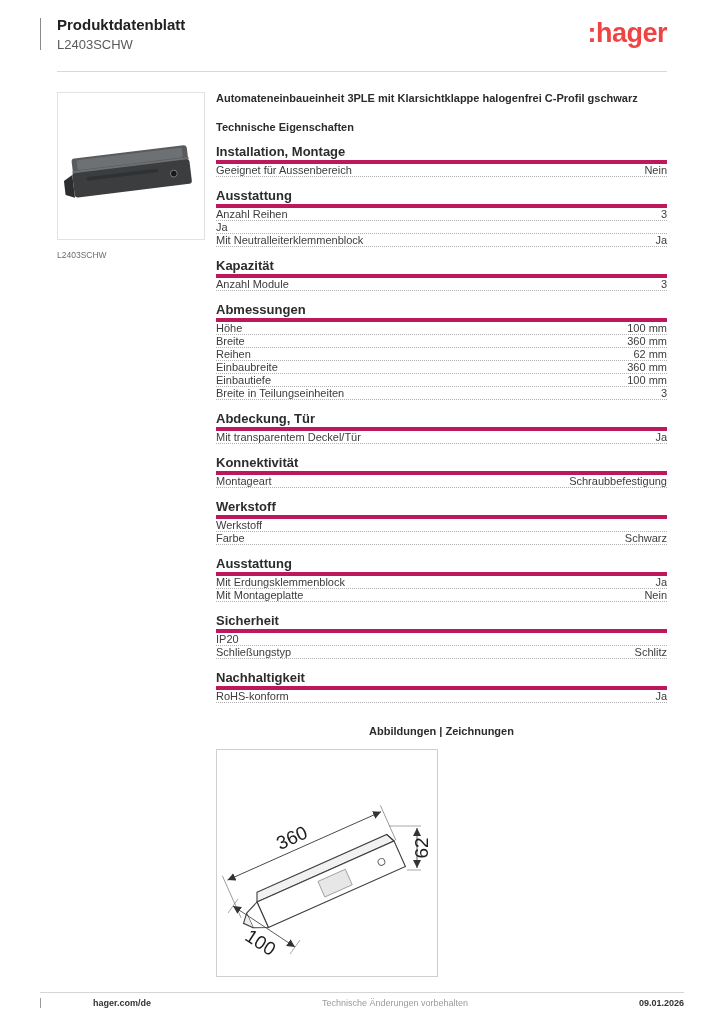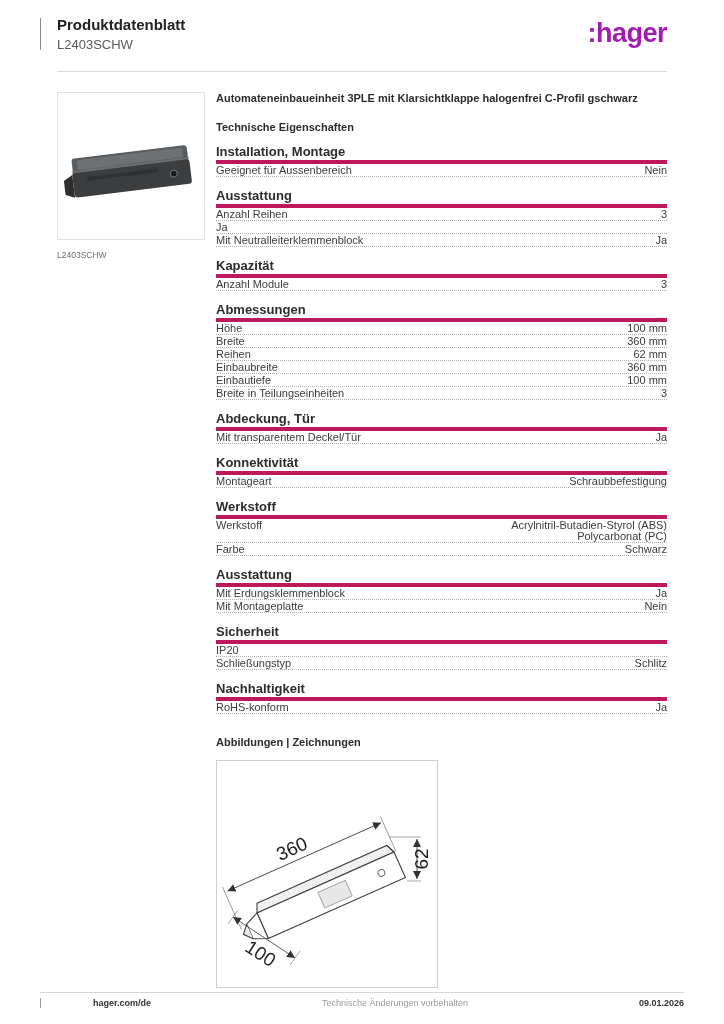--- a/index.html
+++ b/index.html
@@ -6,21 +6,21 @@
   html,body { width:724px; height:1024px; background:#ffffff; overflow:hidden;
               font-family:"Liberation Sans", sans-serif; color:#333; }
   .page { position:relative; width:724px; height:756px; background:#fff; }
 
   
   .header-tick { position:absolute; left:40px; top:18px; width:1px; height:32px; background:#8a8a8a; }
   .header-block { position:absolute; left:57px; top:16px; }
   .doc-type { font-size:15px; font-weight:bold; color:#222; line-height:18px; }
   .product-code { font-size:13px; color:#5a5a5a; margin-top:3px; }
   .logo { position:absolute; right:57px; top:18px; font-size:27px; font-weight:bold;
-          color:#a21caf; letter-spacing:-0.5px; }
+          color:#ef4444; letter-spacing:-0.5px; }
   .top-rule { position:absolute; left:57px; right:57px; top:71px; border-top:1px solid #d8d8d8; }
 
   
   .left-col { position:absolute; left:57px; top:92px; width:148px; }
   .photo-frame { width:148px; height:148px; border:1px solid #e2e2e2; background:#fff;
                  display:flex; align-items:center; justify-content:center; }
   .photo-caption { margin-top:10px; font-size:8.5px; color:#6d6d6d; }
 
   
   .right-col { position:absolute; left:216px; top:92px; width:451px; }
@@ -29,21 +29,21 @@
 
   .spec-section { margin-top:13px; }
   .sec-title { font-size:13px; font-weight:bold; color:#2c2c2c; line-height:11px;
                padding-bottom:3px; border-bottom:4px solid #be185d; }
   .row { display:flex; justify-content:space-between; gap:10px; font-size:11px; color:#3c3c3c;
          line-height:11px; padding:1px 0 0; border-bottom:1px dotted #b0b0b0; min-height:13px; }
   .lbl { flex:1 1 auto; }
   .val { text-align:right; white-space:nowrap; }
   .val.multiline { white-space:pre-line; }
 
-  .figures-heading { font-size:11px; font-weight:bold; color:#2c2c2c; margin-top:22px; line-height:12px; }
+  .figures-heading { font-size:11px; font-weight:bold; color:#2c2c2c; margin-top:22px; line-height:12px;text-align:center; }
   .drawing-frame { margin-top:12px; width:222px; height:228px; border:1px solid #cfcfcf;
                    display:flex; align-items:center; justify-content:center; }
 
   
   .footer-rule { position:absolute; left:40px; right:40px; top:992px; border-top:1px solid #d5d5d5; }
   .footer-tick { position:absolute; left:40px; top:998px; width:1px; height:10px; background:#9a9a9a; }
   .footer-content { position:absolute; left:57px; right:40px; top:998px;
                     display:flex; justify-content:space-between; align-items:baseline; font-size:9px;margin-left:36px; }
   .footer-site { font-weight:bold; color:#333; text-decoration:none; }
   .footer-notice { color:#9b9b9b; }
@@ -157,22 +157,20 @@
       <div class="row">
         <span class="lbl">Montageart</span>
         <span class="val">Schraubbefestigung</span>
       </div>
     </section>
 
     <section class="spec-section">
       <h3 class="sec-title">Werkstoff</h3>
       <div class="row">
         <span class="lbl">Werkstoff</span>
-        <span class="val multiline">Acrylnitril-Butadien-Styrol (ABS)
-Polycarbonat (PC)</span>
       </div>
       <div class="row">
         <span class="lbl">Farbe</span>
         <span class="val">Schwarz</span>
       </div>
     </section>
 
     <section class="spec-section">
       <h3 class="sec-title">Ausstattung</h3>
       <div class="row">

